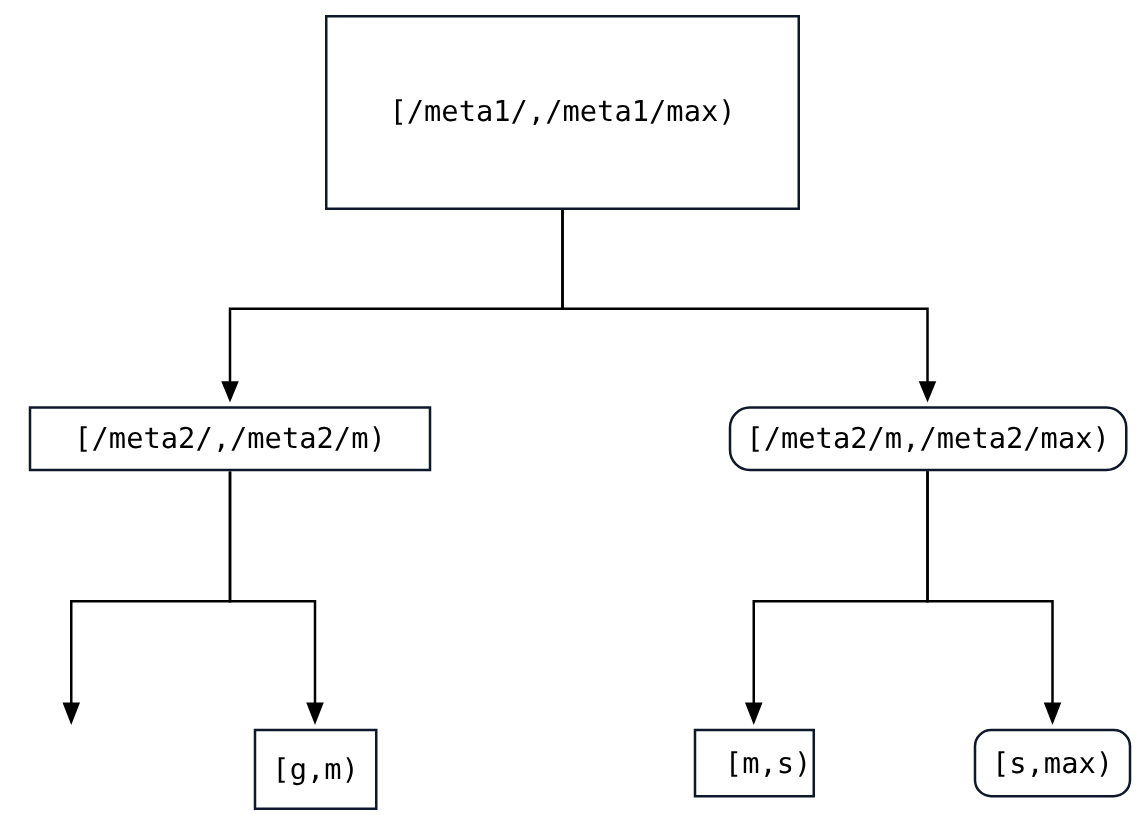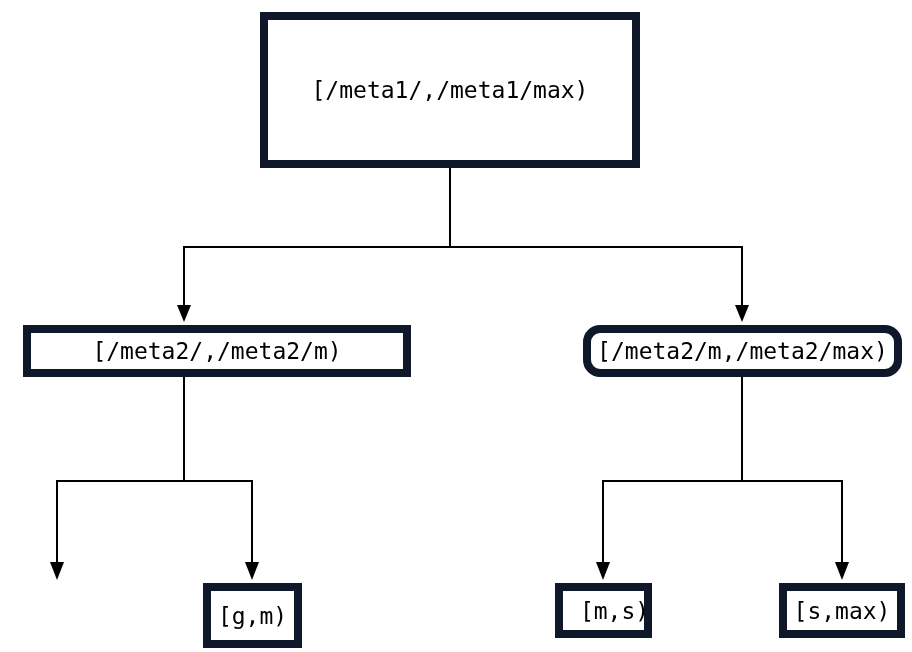--- a/index.html
+++ b/index.html
@@ -17,37 +17,37 @@
   .edges {
     position: absolute;
     left: 0;
     top: 0;
     width: 912px;
     height: 652px;
   }
   .node {
     position: absolute;
     box-sizing: border-box;
-    border: 8px solid #0f172a;
+    border: 2px solid #0f172a;
     background: #ffffff;
     display: flex;
     align-items: center;
     justify-content: center;
     font-family: "DejaVu Sans Mono", "Liberation Mono", monospace;
     font-size: 23px;
     color: #000000;
     white-space: nowrap;
   }
   .node-root       { left: 260px; top: 12px;  width: 380px; height: 156px; }
-  .node-meta2-low  { left: 23px;  top: 325px; width: 388px; height: 52px; }
+  .node-meta2-low  { left: 23px;  top: 325px; width: 322px; height: 52px; }
   .node-meta2-high { left: 583px; top: 325px; width: 319px; height: 52px; border-radius: 17px; }
   .node-leaf-ag    { left: 7px;   top: 583px; width: 101px; height: 55px; }
   .node-leaf-gm    { left: 203px; top: 583px; width: 99px;  height: 65px; }
   .node-leaf-ms    { left: 555px; top: 583px; width: 97px;  height: 55px; padding-left: 22px; }
-  .node-leaf-smax  { left: 779px; top: 583px; width: 126px; height: 55px; }
+  .node-leaf-smax  { left: 779px; top: 583px; width: 126px; height: 55px; border-radius: 14px; }
 </style>
 </head>
 <body>
 
 <div class="canvas">
 
   <svg class="edges" viewBox="0 0 912 652" xmlns="http://www.w3.org/2000/svg">
 
     <g>
       <path d="M450 168 V247 H184 V306" fill="none" stroke-width="2" stroke="#000000"></path>

